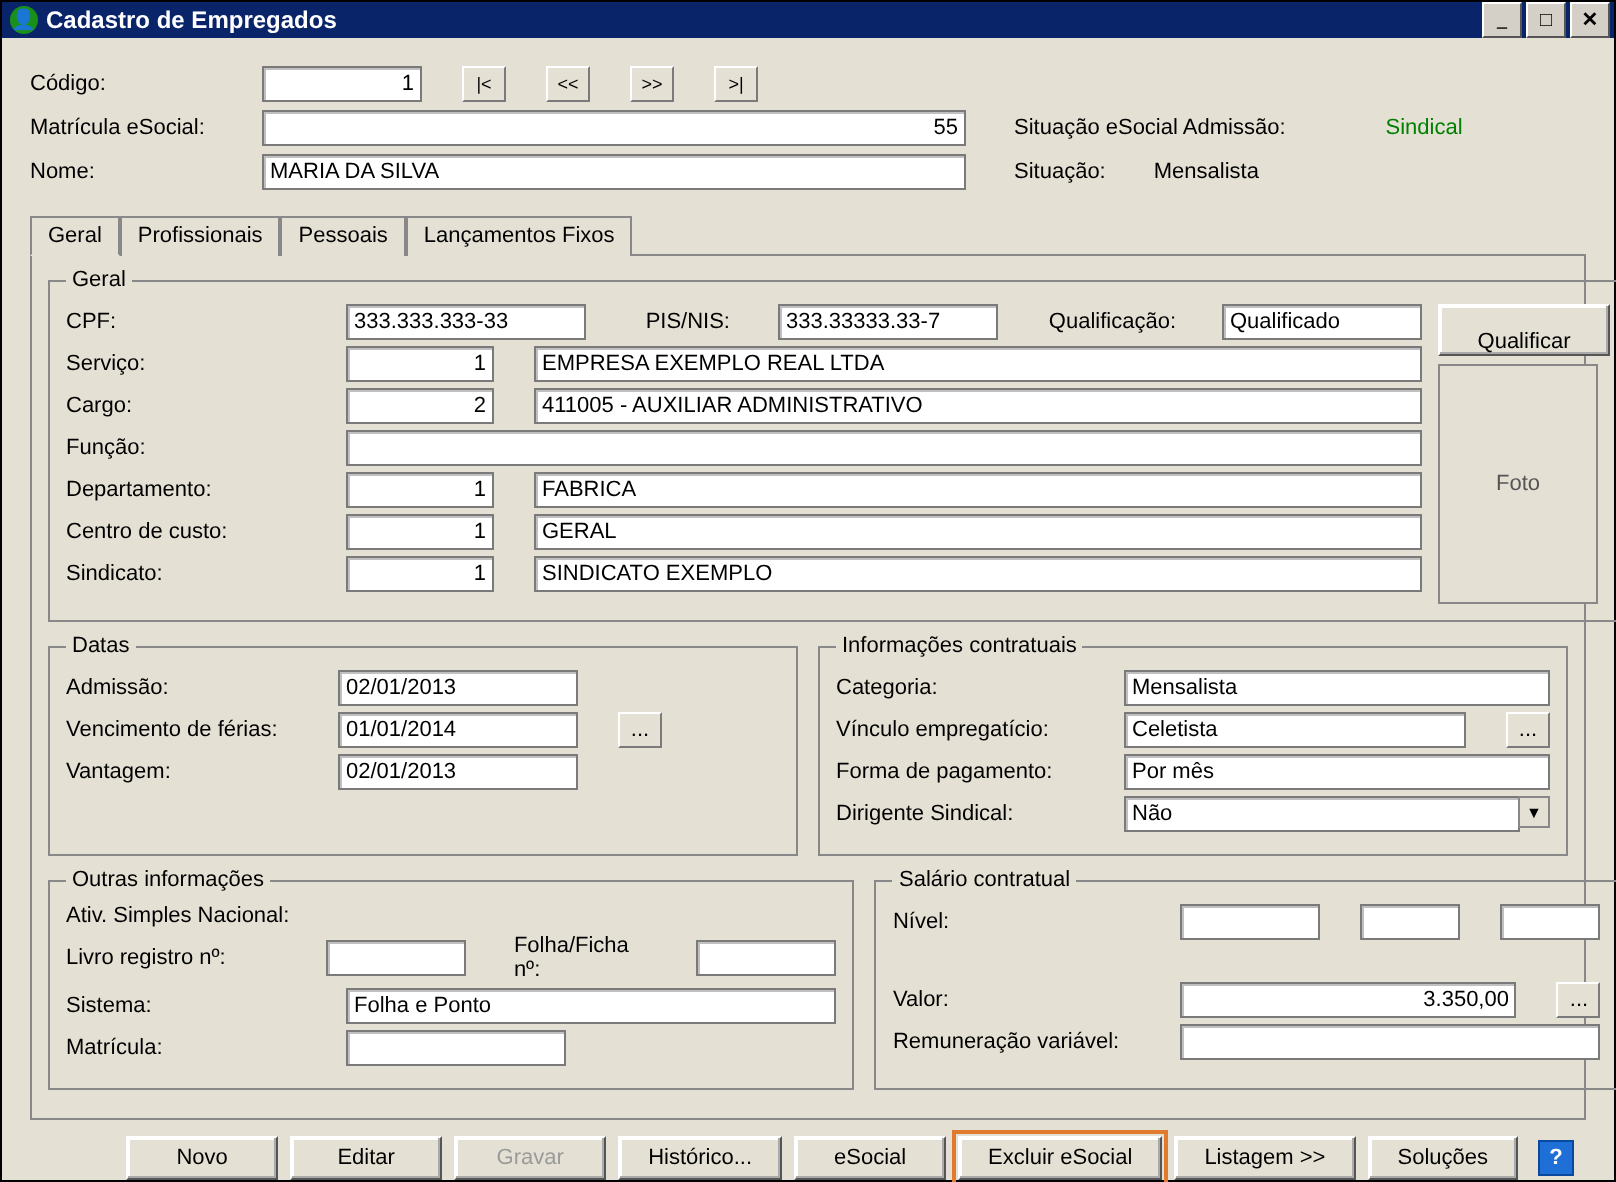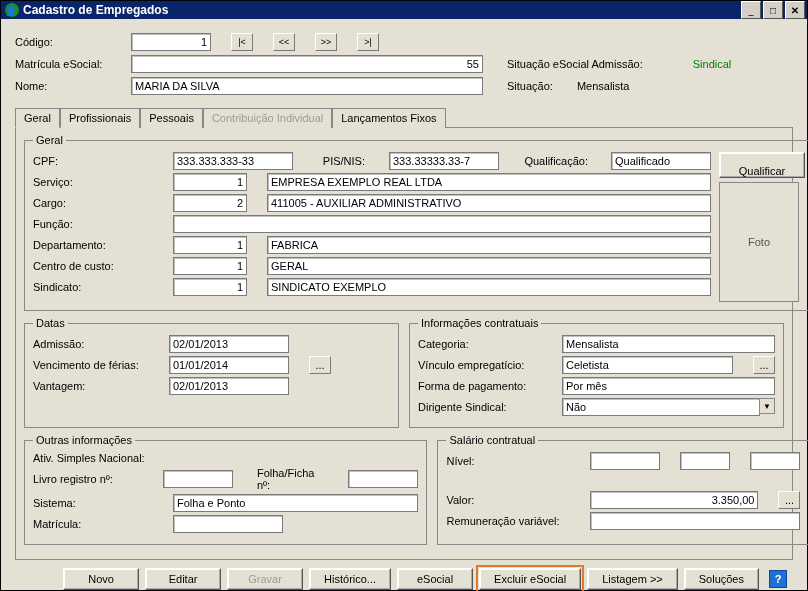--- a/index.html
+++ b/index.html
@@ -225,21 +225,20 @@
       <span class="label">Nome:</span>
       <input class="input" style="width: 352px;" value="MARIA DA SILVA">
       <span style="margin-left:4px">Situação:</span>
       <span style="margin-left:4px">Mensalista</span>
     </div>
 
     <div class="tabs">
       <div class="tab active">Geral</div>
       <div class="tab">Profissionais</div>
       <div class="tab">Pessoais</div>
-      <div class="tab disabled">Contribuição Individual</div>
       <div class="tab">Lançamentos Fixos</div>
     </div>
 
     <div class="tab-panel">
 
       <fieldset>
         <legend>Geral</legend>
         <div style="display:flex;gap:8px">
           <div style="flex:1">
             <div class="grid-row">

